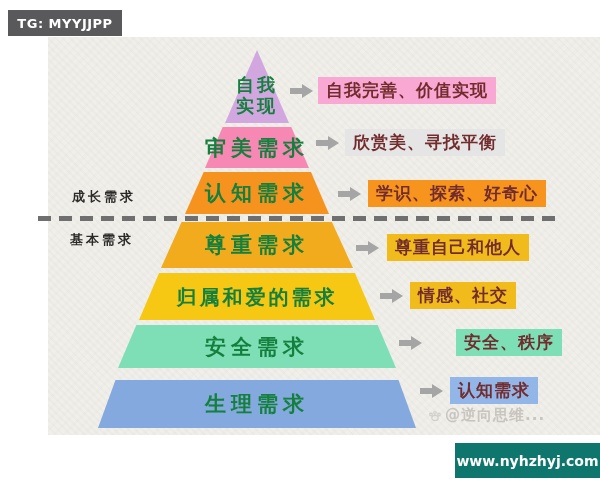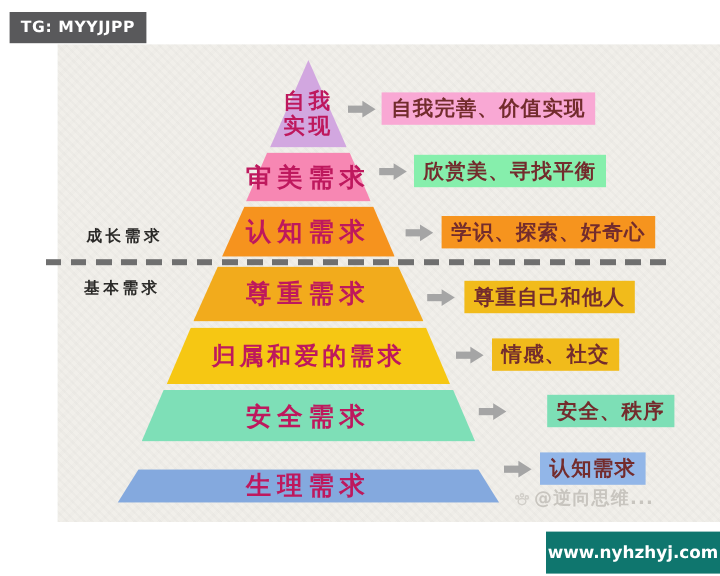--- a/index.html
+++ b/index.html
@@ -19,38 +19,38 @@
     position:absolute;display:flex;align-items:center;justify-content:center;
     color:#fff;font-weight:bold;
   }
   .badge.tg{left:8px;top:10px;width:114px;height:26px;background:#59595b;font-size:13px;letter-spacing:0.5px;}
   .badge.site{left:455px;top:443px;width:145px;height:35px;background:#0f766e;font-size:14px;}
   
   .level{position:absolute;}
   .level .shape{position:absolute;inset:0;}
   .level .lab{
     position:absolute;left:50%;top:50%;transform:translate(-50%,-50%);
-    white-space:nowrap;font-weight:bold;color:#be185d;font-size:21px;letter-spacing:5px;
+    white-space:nowrap;font-weight:bold;color:#15803d;font-size:21px;letter-spacing:5px;
     text-align:right;
   }
   .lv1{left:225px;top:50px;width:64px;height:73px;}
   .lv1 .shape{clip-path:polygon(50% 0,100% 100%,0 100%);}
   .lv1 .lab{font-size:18px;line-height:21px;letter-spacing:3px;top:62%;}
   .lv2{left:205px;top:127px;width:104px;height:41px;}
   .lv2 .shape{clip-path:polygon(17% 0,83% 0,100% 100%,0 100%);}
   .lv3{left:185px;top:172px;width:144px;height:42px;}
   .lv3 .shape{clip-path:polygon(13% 0,87.5% 0,100% 100%,0 100%);}
   .lv4{left:161px;top:222px;width:192px;height:46px;}
   .lv4 .shape{clip-path:polygon(10.7% 0,89% 0,100% 100%,0 100%);}
   .lv5{left:139px;top:273px;width:236px;height:47px;}
   .lv5 .shape{clip-path:polygon(8.5% 0,91.5% 0,100% 100%,0 100%);}
   .lv5 .lab{font-size:20px;letter-spacing:3px;}
   .lv6{left:118px;top:325px;width:278px;height:43px;}
   .lv6 .shape{clip-path:polygon(6.6% 0,93.4% 0,100% 100%,0 100%);}
-  .lv7{left:98px;top:391px;width:318px;height:28px;text-decoration:underline;}
+  .lv7{left:98px;top:380px;width:318px;height:48px;text-decoration:underline;}
   .lv7 .shape{clip-path:polygon(5.5% 0,94.5% 0,100% 100%,0 100%);}
   
   .side-label{
     position:absolute;font-weight:bold;color:#2b2a28;font-size:13px;letter-spacing:3px;white-space:nowrap;
   }
   .side-growth{left:72px;top:188px;}
   .side-basic{left:70px;top:231px;}
   
   .dash{
     position:absolute;left:38px;top:216px;width:518px;height:5px;
@@ -127,21 +127,21 @@
   <div class="arrow a1">
       <span class="shaft"></span>
       <span class="head"></span>
     </div>
   <div class="anno-bar b1" style="background-color: #f9a8d4;">自我完善、价值实现</div>
 
   <div class="arrow a2">
       <span class="shaft"></span>
       <span class="head"></span>
     </div>
-  <div class="anno-bar b2" style="background-color: #86efac; font-family: Liberation Mono, monospace;">欣赏美、寻找平衡</div>
+  <div class="anno-bar b2" style="background-color: #e5e5e5; font-family: Liberation Mono, monospace;">欣赏美、寻找平衡</div>
 
   <div class="arrow a3">
       <span class="shaft"></span>
       <span class="head"></span>
     </div>
   <div class="anno-bar b3" style="background-color: rgb(246, 148, 30);">学识、探索、好奇心</div>
 
   <div class="arrow a4">
       <span class="shaft"></span>
       <span class="head"></span>

